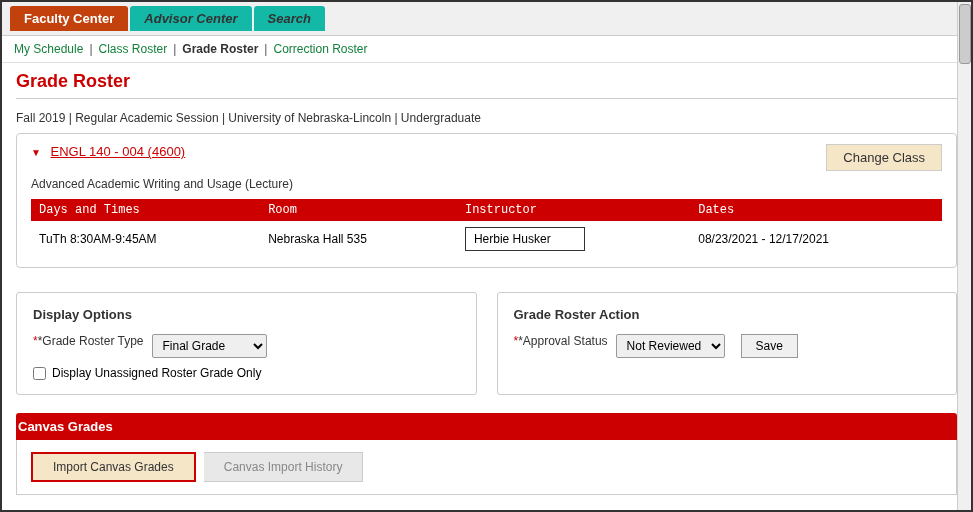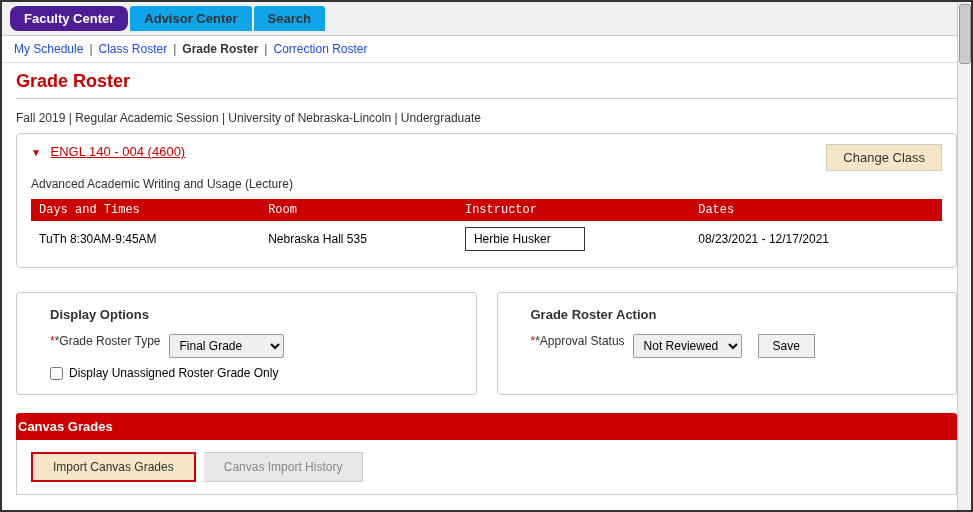--- a/index.html
+++ b/index.html
@@ -25,40 +25,40 @@
     }
     .nav-tab {
       padding: 5px 14px;
       font-size: 13px;
       font-weight: bold;
       cursor: pointer;
       border: none;
       border-radius: 3px 3px 0 0;
     }
     .nav-tab.active {
-      background: #4c1d95;
+      background: #c2410c;
       color: #fff;
-      border-radius: 8px;
     }
     .nav-tab.inactive {
-      background: #0ea5e9;
-      color: #333;
+      background: #14b8a6;
+      color: #333;
+      font-style: italic;
     }
 
     
     .sub-nav {
       padding: 6px 12px;
       display: flex;
       align-items: center;
       gap: 0;
       font-size: 12px;
       border-bottom: 1px solid #e0e0e0;
     }
     .sub-nav-item {
-      color: #1d4ed8;
+      color: #15803d;
       cursor: pointer;
       text-decoration: none;
     }
     .sub-nav-item.active {
       color: #333;
       font-weight: bold;
       text-decoration: none;
       cursor: default;
     }
     .sub-nav-sep {
@@ -160,21 +160,21 @@
     
     .options-row {
       display: flex;
       gap: 20px;
       padding: 10px 14px;
       margin-bottom: 8px;
     }
     .options-box {
       border: 1px solid #ccc;
       border-radius: 3px;
-      padding: 14px 33px;
+      padding: 14px 16px;
       flex: 1;
     }
     .options-box-title {
       font-size: 13px;
       font-weight: bold;
       color: #333;
       margin-bottom: 12px;
     }
     .form-row {
       display: flex;

